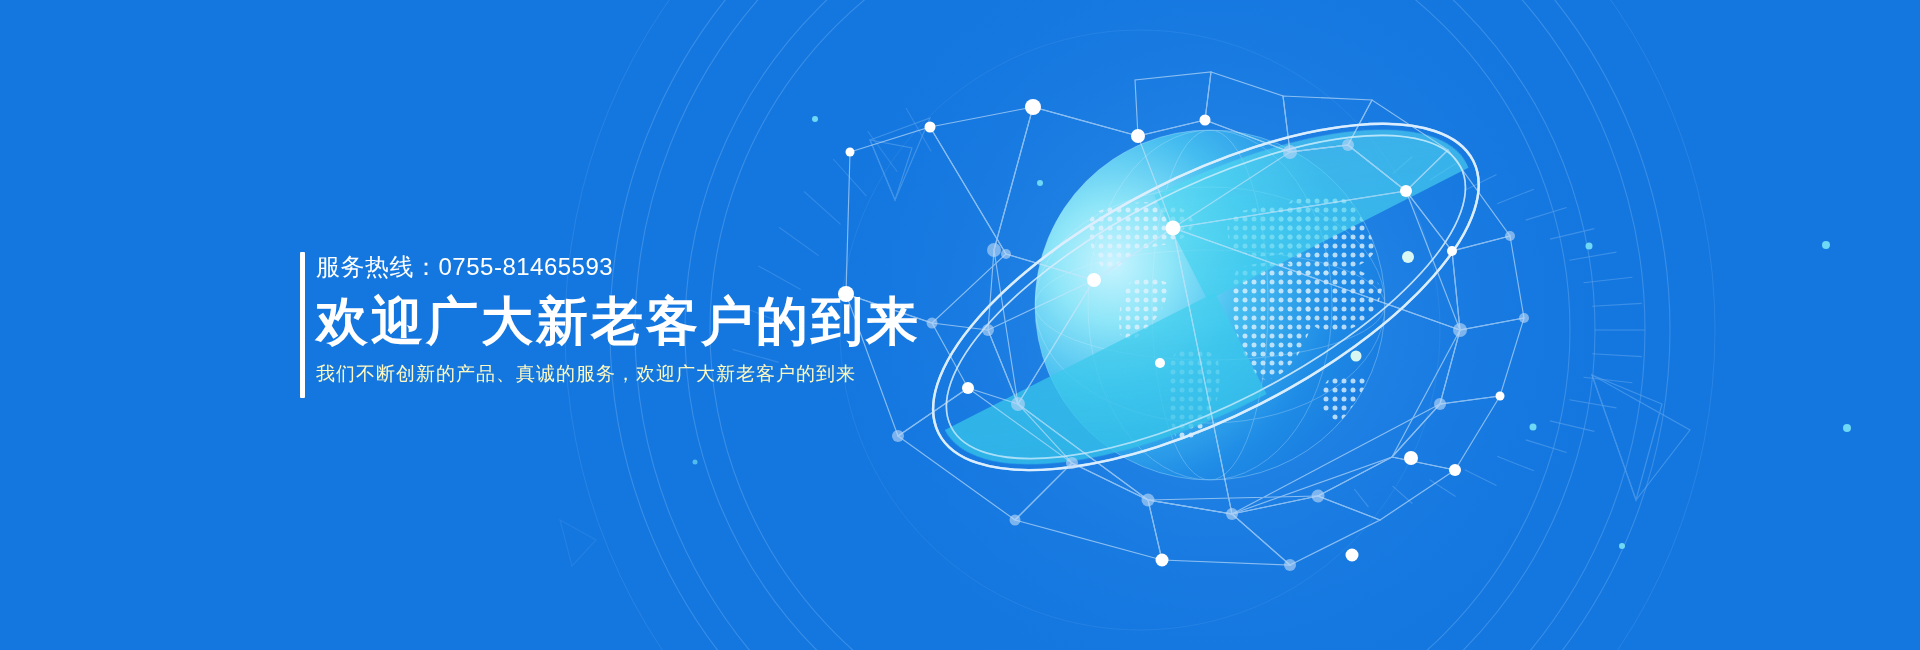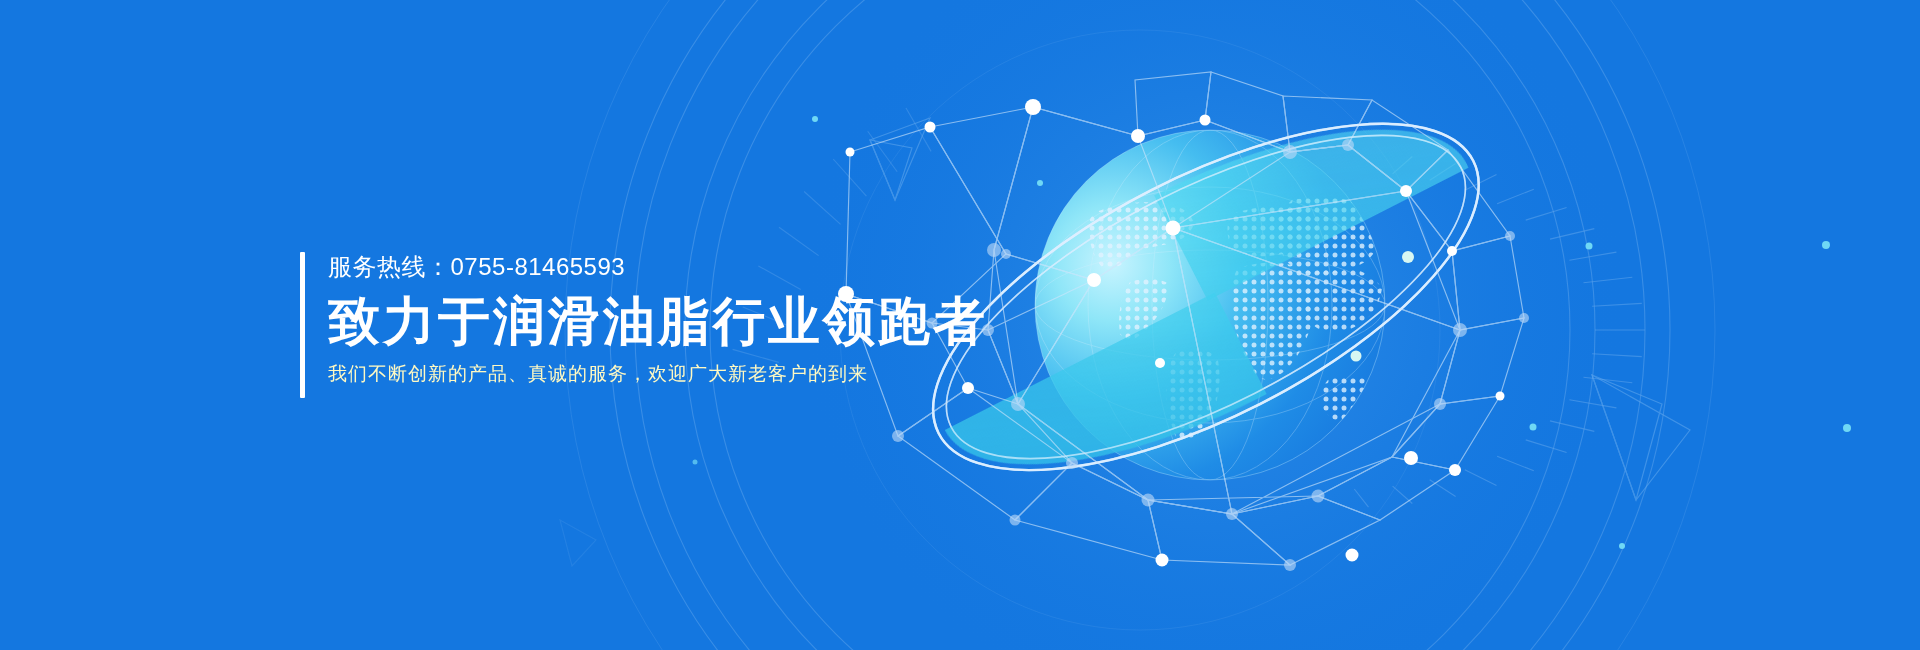--- a/index.html
+++ b/index.html
@@ -28,21 +28,21 @@
     height: 650px;
     pointer-events: none;
   }
 
   
   .text-block {
     position: absolute;
     left: 300px;
     top: 252px;
     height: 146px;
-    padding-left: 28px;
+    padding-left: 16px;
     box-sizing: border-box;
     z-index: 5;
   }
   .accent-bar {
     position: absolute;
     left: 0;
     top: 0;
     width: 5px;
     height: 146px;
     background: #ffffff;
@@ -302,17 +302,17 @@
       <circle cx="1040" cy="183" r="3"></circle>
       <circle cx="815" cy="119" r="3"></circle>
       <circle cx="1622" cy="546" r="3"></circle>
       <circle cx="695" cy="462" r="2.5" opacity="0.7"></circle>
     </g>
   </svg>
 
   <div class="text-block">
     <span class="accent-bar"></span>
     <p class="hotline">服务热线：0755-81465593</p>
-    <h1 class="headline">致力于润滑油脂行业领跑者</h1>
+    <h1 class="headline">欢迎广大新老客户的到来</h1>
     <p class="subtitle">我们不断创新的产品、真诚的服务，欢迎广大新老客户的到来</p>
   </div>
 
 </div>
 
 </body></html>

